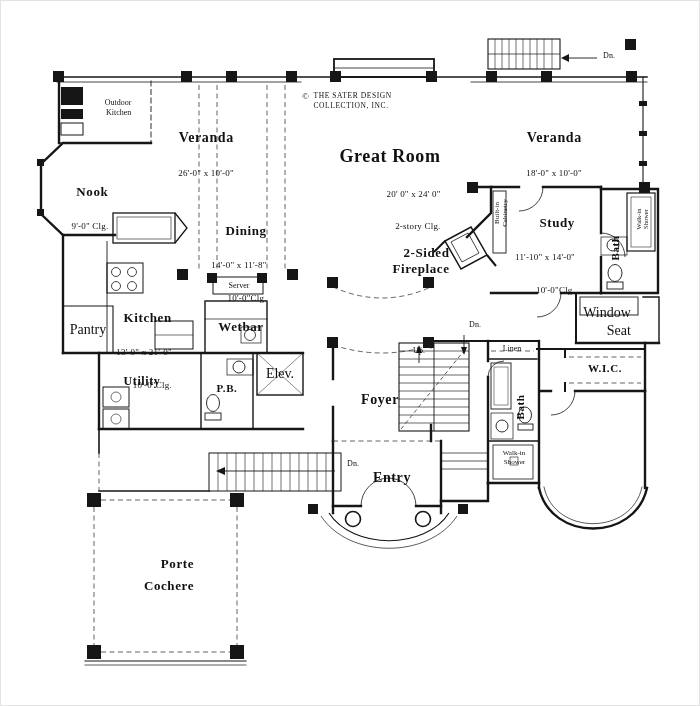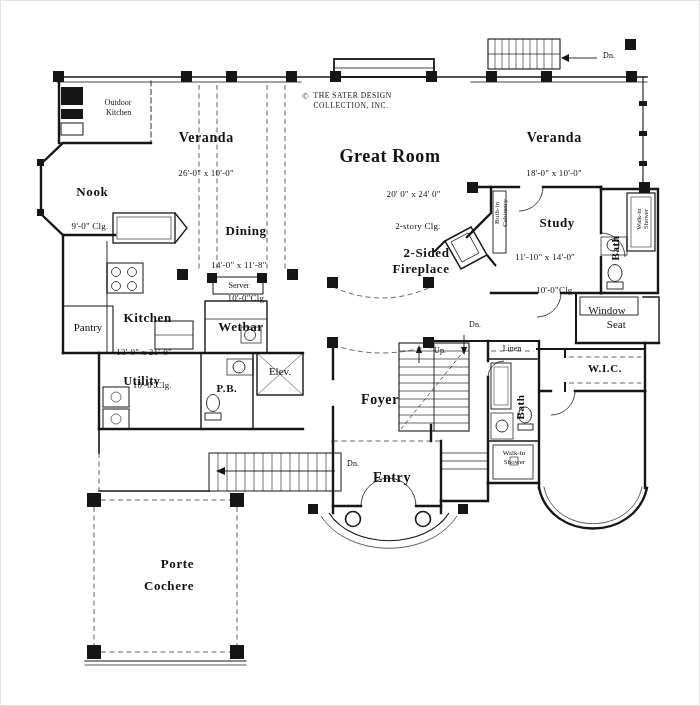--- a/index.html
+++ b/index.html
@@ -5,21 +5,21 @@
   * { box-sizing: border-box; }
   html,body { margin:0; padding:0; background:#fff; }
   body { font-family:"Liberation Serif", serif; color:#111; }
   .plan { position:relative; width:700px; height:706px; background:#fff; border:1px solid #e3e3e3; overflow:hidden; }
   .plan svg { position:absolute; left:0; top:0; }
   .lbl { position:absolute; transform:translateX(-50%); text-align:right; white-space:pre-line; line-height:1.25; color:#111; }
   .vlbl { position:absolute; transform:translate(-50%,-50%) rotate(-90deg); text-align:center; white-space:pre-line; line-height:1.1; color:#111; }
   .room-name { font-weight:bold; letter-spacing:.6px; }
   .dims { font-size:9px; margin-top:1px; letter-spacing:.2px; }
   .fs16{font-size:18px}.fs14{font-size:14px}.fs13{font-size:13px}.fs12{font-size:12px}
-  .fs11{font-size:11px}.fs9{font-size:13px}.fs85{font-size:11px}.fs8{font-size:8px}
+  .fs11{font-size:11px}.fs9{font-size:13px}.fs85{font-size:14px}.fs8{font-size:8px}
   .fs7{font-size:7px}.fs65{font-size:6.5px}
   .copyright { position:absolute; left:301px; top:90px; display:flex; gap:4px; align-items:flex-start;
                font-size:7.5px; letter-spacing:.6px; white-space:pre-line; line-height:1.3; }
   .copyright .c { font-size:9px; line-height:1; margin-top:1px; }
 </style>
 </head>
 <body>
 
 <div class="plan">
 
@@ -290,18 +290,18 @@
   <div class="lbl fs7" style="left:513px;top:448px">Walk-in
 Shower</div>
 
   <div class="vlbl fs7" style="left:501px;top:212px">Built-in
 Cabinetry</div>
   <div class="vlbl room-name fs11" style="left:614px;top:247px">Bath</div>
   <div class="vlbl fs65" style="left:641px;top:218px">Walk-in
 Shower</div>
   <div class="vlbl room-name fs11" style="left:519px;top:406px">Bath</div>
 
-  <div class="lbl fs8" style="left:439px;top:345px">Up.</div>
+  <div class="lbl fs8" style="left:418px;top:345px">Up.</div>
   <div class="lbl fs8" style="left:474px;top:319px">Dn.</div>
   <div class="lbl fs8" style="left:352px;top:458px">Dn.</div>
   <div class="lbl fs8" style="left:608px;top:50px">Dn.</div>
 
 </div>
 
 </body></html>

